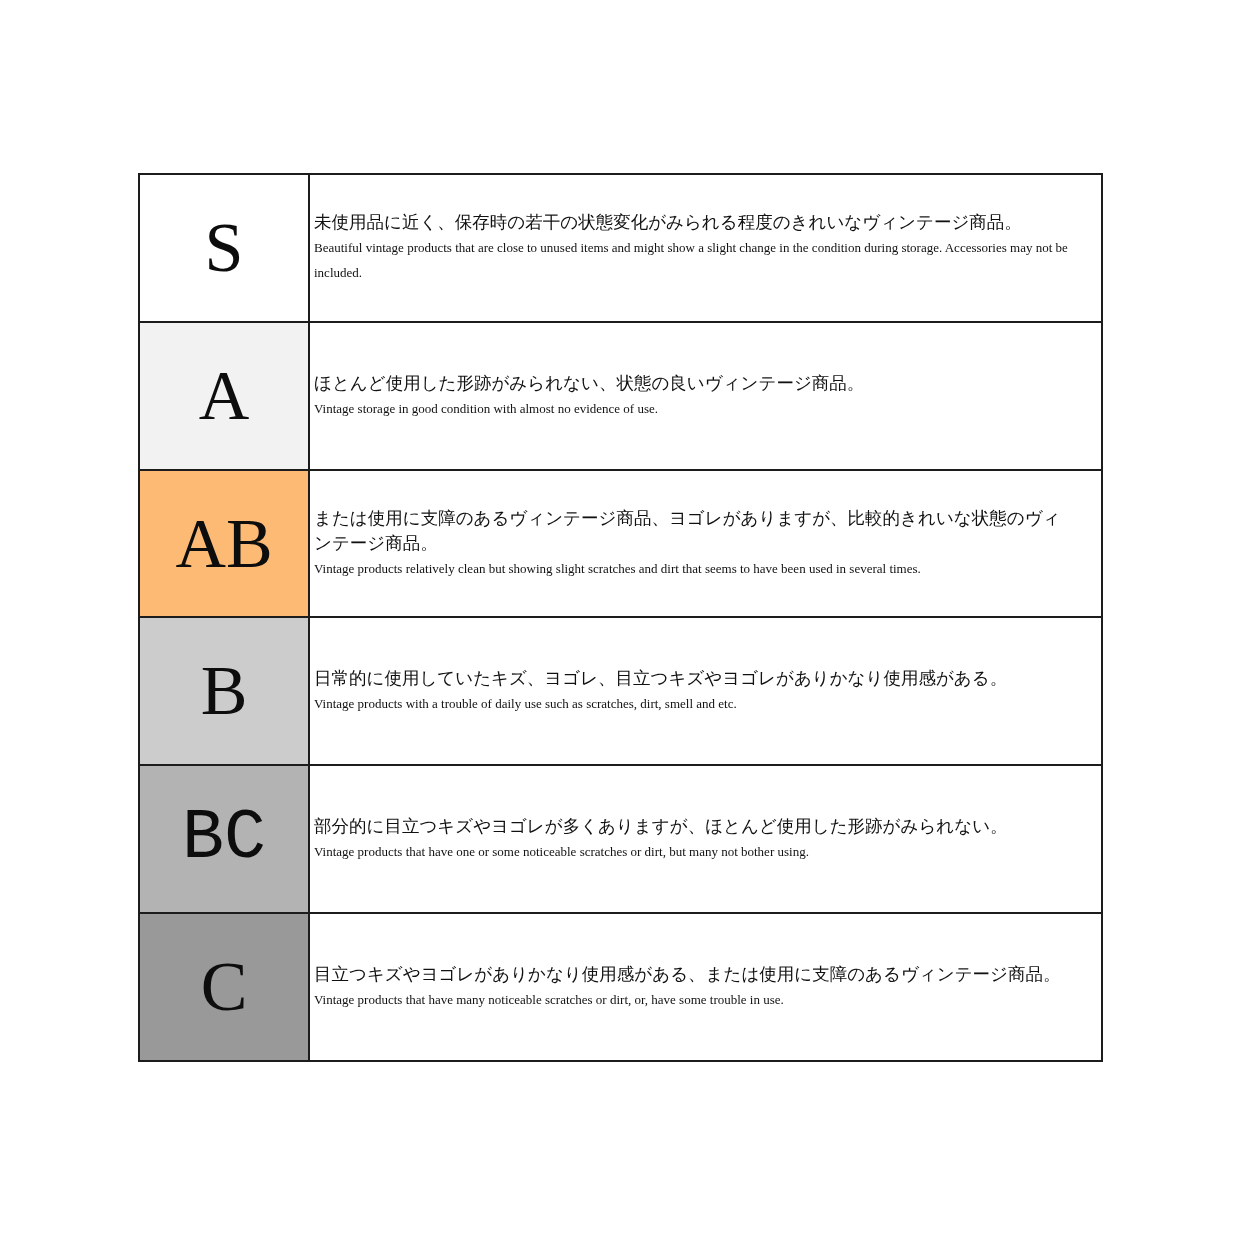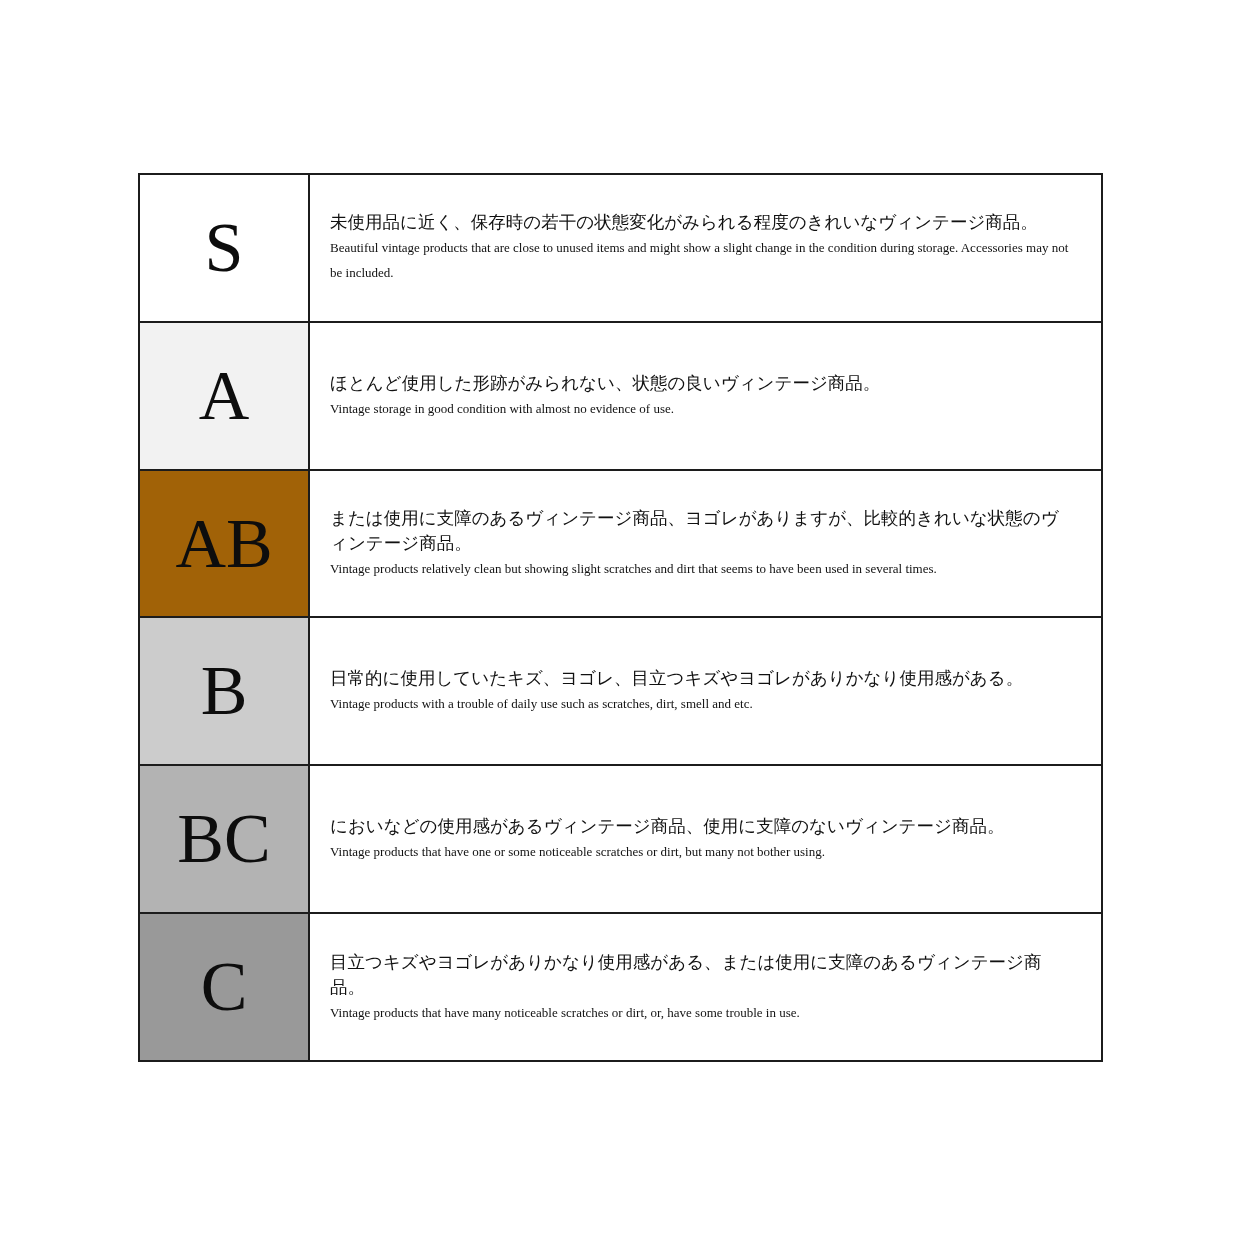--- a/index.html
+++ b/index.html
@@ -36,21 +36,21 @@
     background: #ffffff;
   }
   .grade-letter {
     font-size: 70px;
     line-height: 1;
     color: #0d0d0d;
     letter-spacing: 0px;
   }
   .desc-cell {
     vertical-align: middle;
-    padding: 10px 30px 10px 20px;
+    padding: 10px 30px 10px 4px;
     background: #ffffff;
     margin-top: 48px;
   }
   .jp-line {
     font-size: 17.5px;
     line-height: 25px;
   }
   .en-line {
     font-size: 13px;
     line-height: 25px;
@@ -73,43 +73,43 @@
     <tr>
       <td class="grade-cell" style="background-color: rgb(242, 242, 242);">
         <span class="grade-letter">A</span>
       </td>
       <td class="desc-cell">
         <div class="jp-line">ほとんど使用した形跡がみられない、状態の良いヴィンテージ商品。</div>
         <div class="en-line">Vintage storage in good condition with almost no evidence of use.</div>
       </td>
     </tr>
     <tr>
-      <td class="grade-cell" style="background-color: #a16207;">
+      <td class="grade-cell" style="background-color: #fdba74;">
         <span class="grade-letter">AB</span>
       </td>
       <td class="desc-cell">
         <div class="jp-line">または使用に支障のあるヴィンテージ商品、ヨゴレがありますが、比較的きれいな状態のヴィンテージ商品。</div>
         <div class="en-line">Vintage products relatively clean but showing slight scratches and dirt that seems to have been used in several times.</div>
       </td>
     </tr>
     <tr>
       <td class="grade-cell" style="background-color: rgb(204, 204, 204);">
         <span class="grade-letter">B</span>
       </td>
       <td class="desc-cell">
         <div class="jp-line">日常的に使用していたキズ、ヨゴレ、目立つキズやヨゴレがありかなり使用感がある。</div>
         <div class="en-line">Vintage products with a trouble of daily use such as scratches, dirt, smell and etc.</div>
       </td>
     </tr>
     <tr>
-      <td class="grade-cell" style="background-color: rgb(179, 179, 179);">
+      <td class="grade-cell" style="background-color: rgb(179, 179, 179); font-family: Liberation Mono, monospace;">
         <span class="grade-letter">BC</span>
       </td>
       <td class="desc-cell">
-        <div class="jp-line">においなどの使用感があるヴィンテージ商品、使用に支障のないヴィンテージ商品。</div>
+        <div class="jp-line">部分的に目立つキズやヨゴレが多くありますが、ほとんど使用した形跡がみられない。</div>
         <div class="en-line">Vintage products that have one or some noticeable scratches or dirt, but many not bother using.</div>
       </td>
     </tr>
     <tr>
       <td class="grade-cell" style="background-color: rgb(153, 153, 153);">
         <span class="grade-letter">C</span>
       </td>
       <td class="desc-cell">
         <div class="jp-line">目立つキズやヨゴレがありかなり使用感がある、または使用に支障のあるヴィンテージ商品。</div>
         <div class="en-line">Vintage products that have many noticeable scratches or dirt, or, have some trouble in use.</div>

